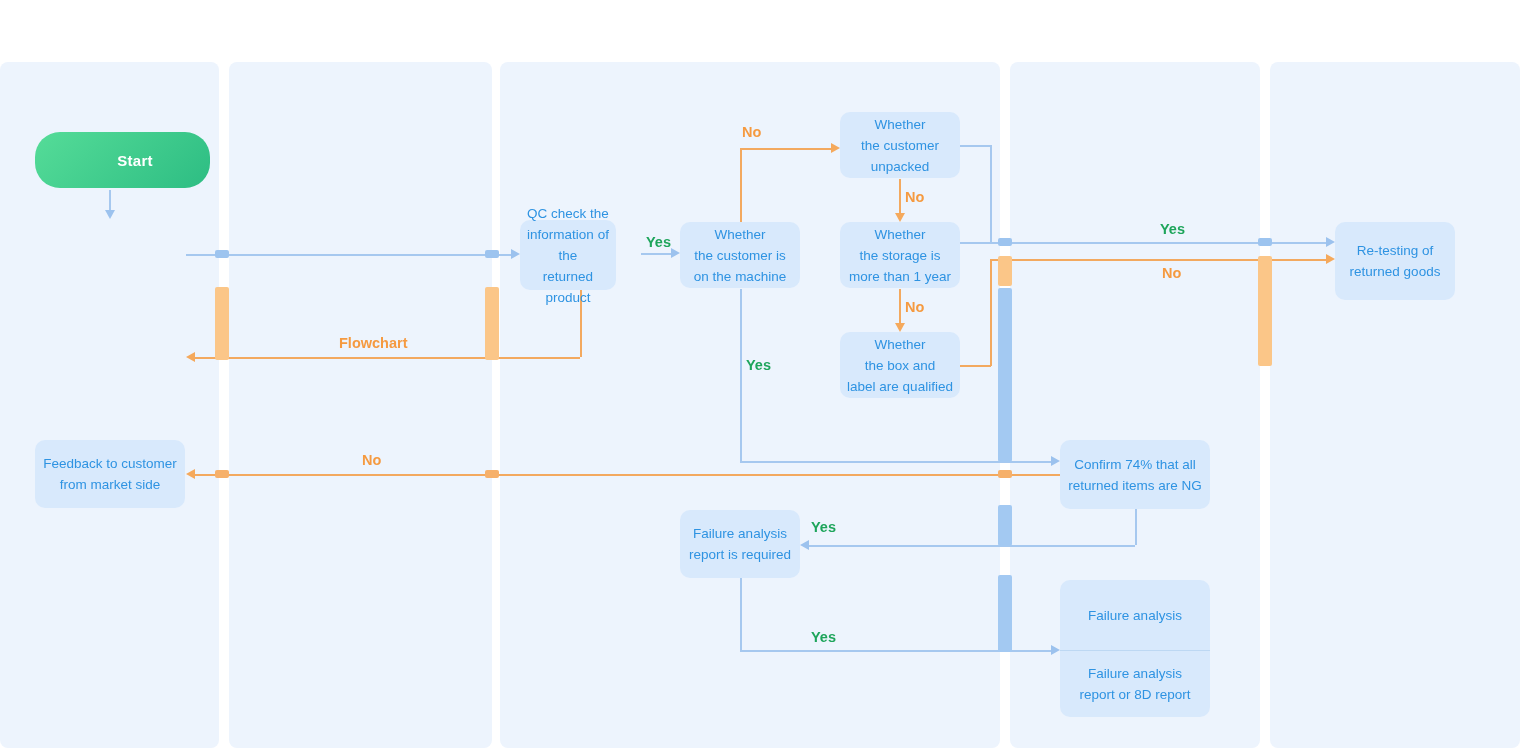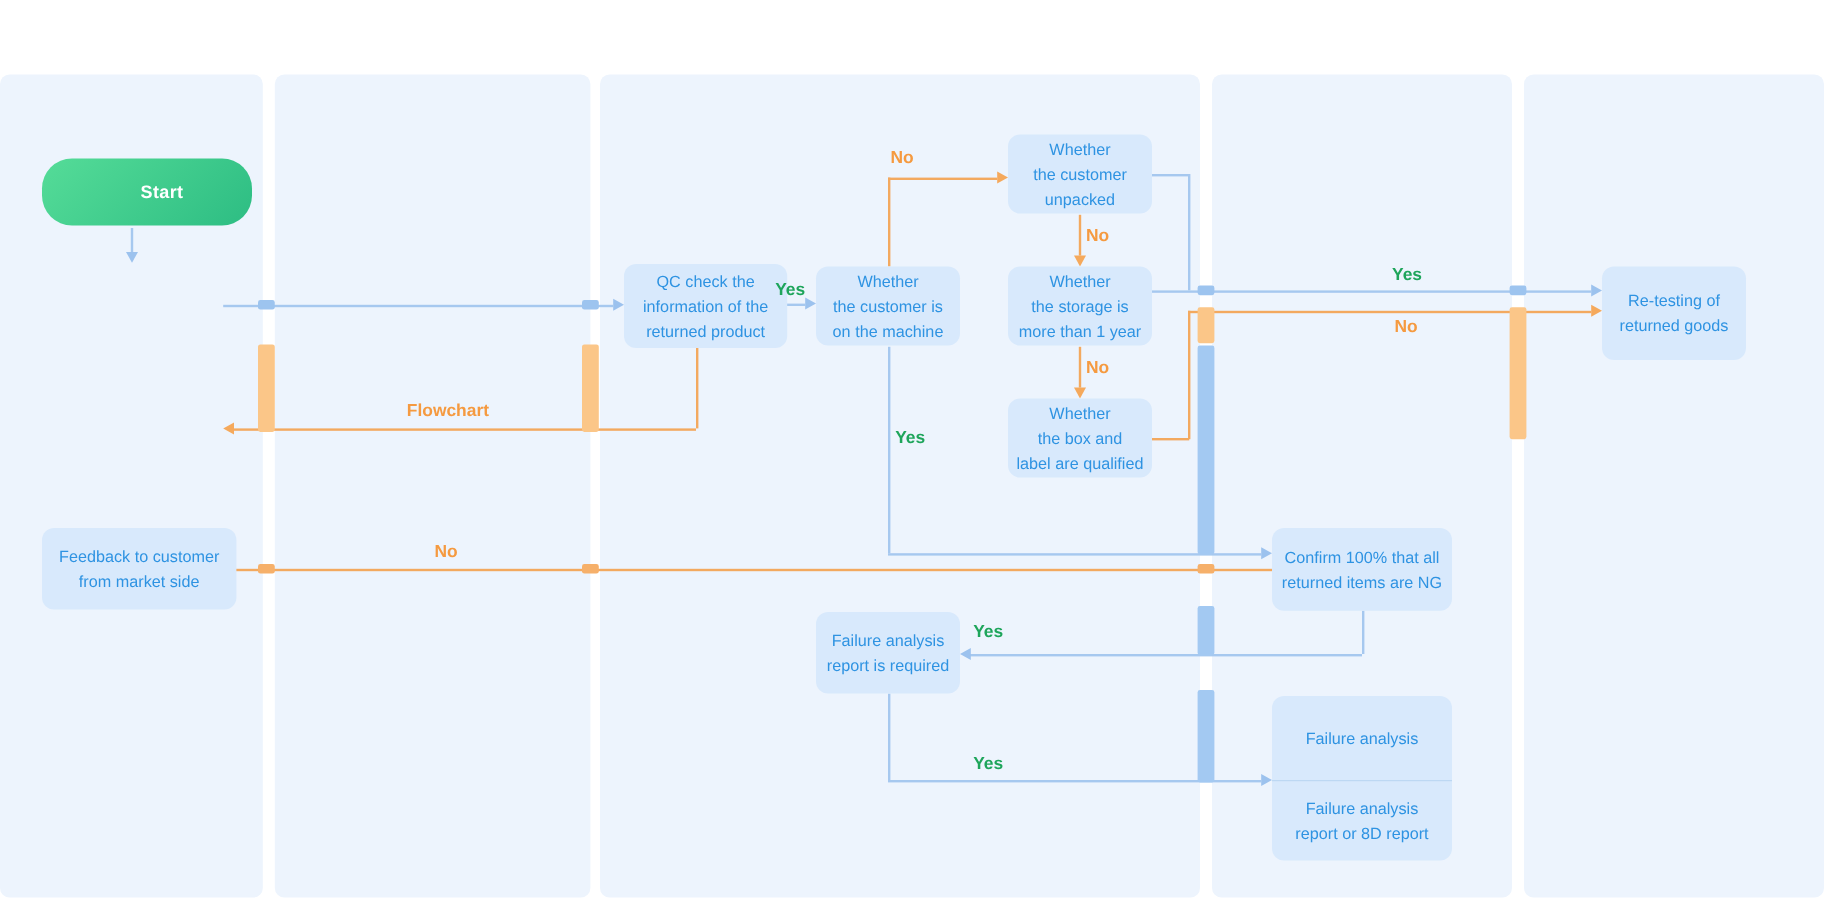--- a/index.html
+++ b/index.html
@@ -120,26 +120,26 @@
   <div class="bar orange" style="left:485px;top:287px;height:73px"></div>
   <div class="bar orange" style="left:998px;top:256px;height:30px"></div>
   <div class="bar blue" style="left:998px;top:288px;height:174px"></div>
   <div class="bar blue" style="left:998px;top:505px;height:41px"></div>
   <div class="bar blue" style="left:998px;top:575px;height:77px"></div>
   <div class="bar orange" style="left:1258px;top:256px;height:110px"></div>
 
   <div class="start" style="left:35px;top:132px;width:150px;height:56px">Start</div>
 
 
-  <div class="node" style="left:35px;top:440px;width:162px;height:68px">
+  <div class="node" style="left:35px;top:440px;width:150px;height:68px">
     <div class="sec" style="height:100%">Feedback to customer
 from market side</div>
   </div>
 
-  <div class="node" style="left:520px;top:220px;width:136px;height:70px">
+  <div class="node" style="left:520px;top:220px;width:96px;height:70px">
     <div class="sec" style="height:100%">QC check the
 information of the
 returned product</div>
   </div>
 
   <div class="node" style="left:680px;top:222px;width:120px;height:66px">
     <div class="sec" style="height:100%">Whether
 the customer is
 on the machine</div>
   </div>
@@ -156,21 +156,21 @@
 more than 1 year</div>
   </div>
 
   <div class="node" style="left:840px;top:332px;width:120px;height:66px">
     <div class="sec" style="height:100%">Whether
 the box and
 label are qualified</div>
   </div>
 
   <div class="node" style="left:1060px;top:440px;width:150px;height:69px">
-    <div class="sec" style="height:100%">Confirm 100% that all
+    <div class="sec" style="height:100%">Confirm 74% that all
 returned items are NG</div>
   </div>
 
   <div class="node" style="left:1335px;top:222px;width:120px;height:78px">
     <div class="sec" style="height:100%">Re-testing of
 returned goods</div>
   </div>
 
   <div class="node" style="left:680px;top:510px;width:120px;height:68px">
     <div class="sec" style="height:100%">Failure analysis

